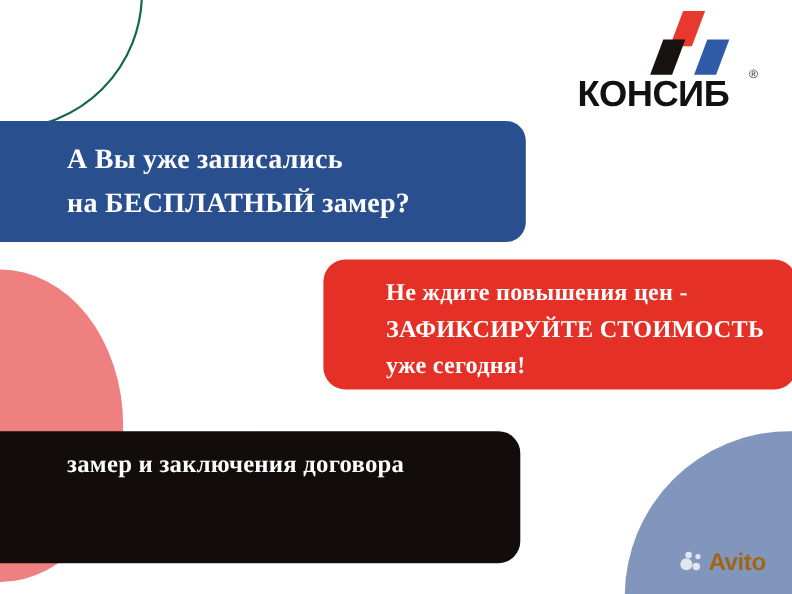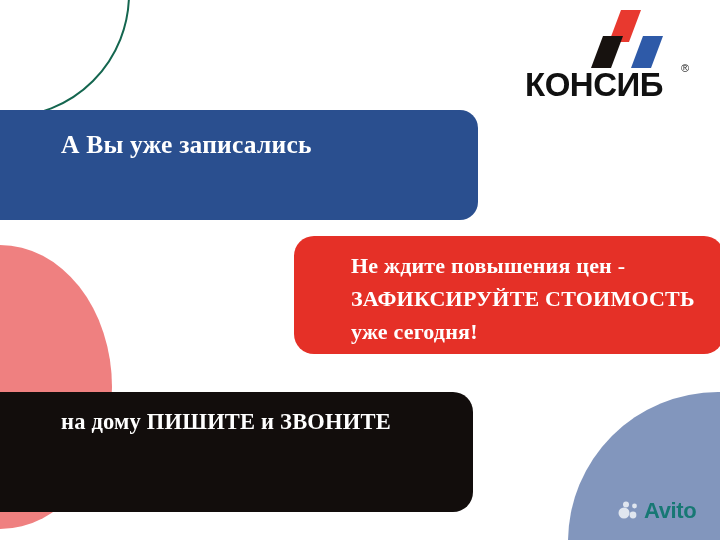--- a/index.html
+++ b/index.html
@@ -137,21 +137,21 @@
     display: flex;
     align-items: center;
     gap: 4px;
     opacity: 0.92;
   }
   #avito-dots { display: block; }
   #avito-text {
     font-family: "Liberation Sans", "DejaVu Sans", sans-serif;
     font-weight: 700;
     font-size: 22px;
-    color: #0f766e;
+    color: #a16207;
     line-height: 1;
     letter-spacing: -0.4px;
   }
 </style>
 </head>
 <body>
 
 <div id="poster">
 
   <div class="shape" id="green-ring"></div>
@@ -163,30 +163,31 @@
       <polygon points="30,2 50,2 38,34 18,34" fill="#e8392f"></polygon>
       <polygon points="12,28 32,28 20,60 0,60" fill="#17120f"></polygon>
       <polygon points="52,28 72,28 60,60 40,60" fill="#2e5aa8"></polygon>
     </svg>
     <div id="logo-wordmark">КОНСИБ</div>
     <div id="logo-reg">®</div>
   </div>
 
   <div class="banner" id="banner-blue">
     <span class="line">А Вы уже записались</span>
+    <span class="line">на БЕСПЛАТНЫЙ замер?</span>
   </div>
 
   <div class="banner" id="banner-red">
     <span class="line">Не ждите повышения цен -</span>
     <span class="line">ЗАФИКСИРУЙТЕ СТОИМОСТЬ</span>
     <span class="line">уже сегодня!</span>
   </div>
 
   <div class="banner" id="banner-black">
-    <span class="line">на дому ПИШИТЕ и ЗВОНИТЕ</span>
+    <span class="line">замер и заключения договора</span>
   </div>
 
   <div id="avito-watermark">
     <svg id="avito-dots" width="22" height="20" viewBox="0 0 22 20">
       <circle cx="6" cy="12" r="5.5" fill="#e9edf4"></circle>
       <circle cx="15" cy="14" r="3.4" fill="#e9edf4"></circle>
       <circle cx="8" cy="3.5" r="3" fill="#e9edf4"></circle>
       <circle cx="16.5" cy="5" r="2.4" fill="#e9edf4"></circle>
     </svg>
     <span id="avito-text">Avito</span>

